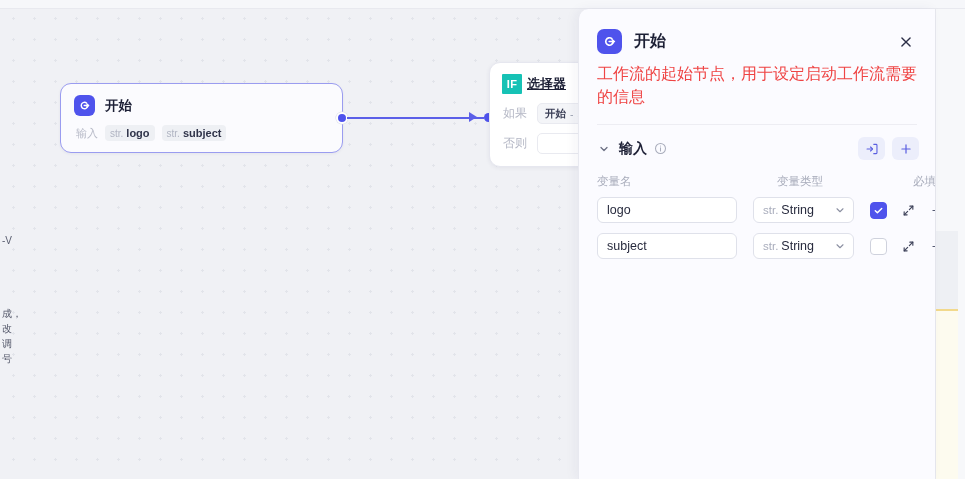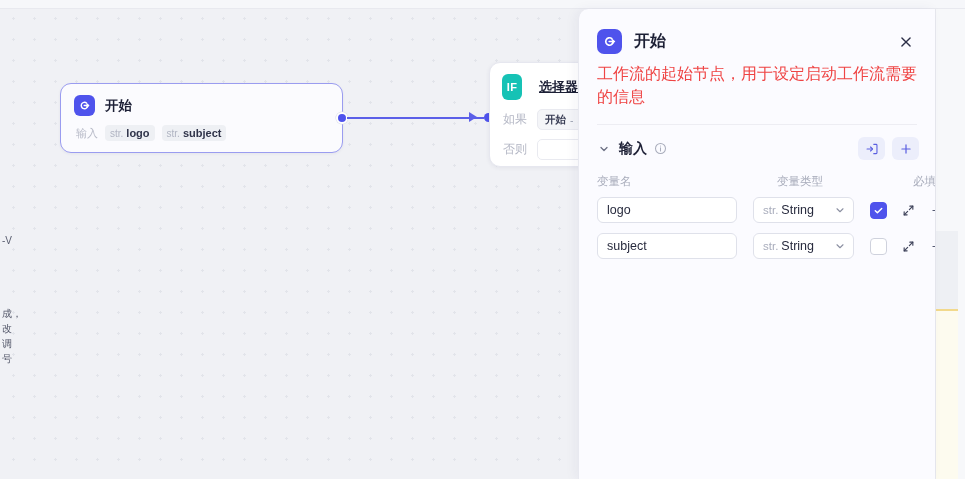--- a/index.html
+++ b/index.html
@@ -142,30 +142,30 @@
     left: 489px; top: 62px;
     width: 150px; height: 105px;
     background: #ffffff;
     border: 1px solid #e6e7ef;
     border-radius: 11px;
     box-shadow: 0 1px 4px rgba(40,40,90,.07);
     overflow: hidden;
   }
   .sel-head { display: flex; align-items: center; padding: 11px 0 0 12px; }
   .sel-icon {
-    width: 20px; height: 26px;
-    border-radius: 6px;
+    width: 20px; height: 20px;
+    border-radius: 1px;
     background: #16c2b5;
     color: #fff;
     font-size: 11px; font-weight: 700;
     display: flex; align-items: center; justify-content: center;
     letter-spacing: .3px;
     flex: 0 0 auto;
   }
-  .sel-title { margin-left: 17px; font-size: 13px; color: #1d2036; font-weight: 600; text-decoration: underline; }
+  .sel-title { margin-left: 5px; font-size: 13px; color: #1d2036; font-weight: 600; text-decoration: underline; }
   .sel-row { display: flex; align-items: center; padding: 9px 0 0 13px; }
   .sel-row-label { font-size: 12px; color: #b3b6c4; width: 28px; flex: 0 0 auto; }
   .sel-field {
     margin-left: 6px;
     height: 21px;
     min-width: 95px;
     background: #f4f5f8;
     border: 1px solid #e9eaf0;
     border-radius: 5px;
     display: flex; align-items: center;

